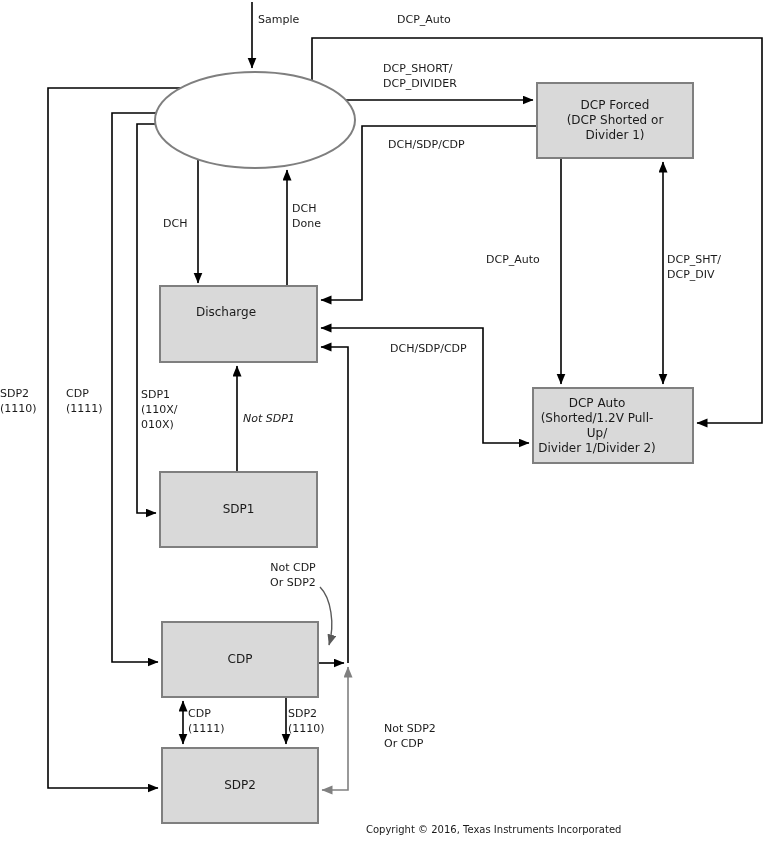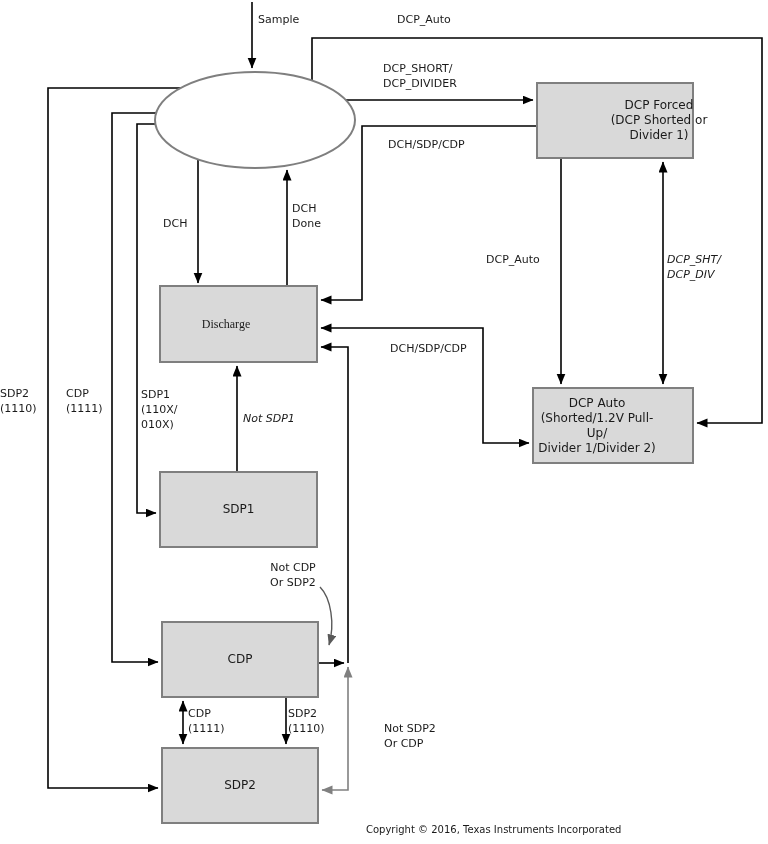--- a/index.html
+++ b/index.html
@@ -77,41 +77,41 @@
 
     <ellipse class="node-ellipse" cx="255" cy="120" rx="100" ry="48"></ellipse>
     <rect class="node-rect" x="537" y="83" width="156" height="75"></rect>
     <rect class="node-rect" x="160" y="286" width="157" height="76"></rect>
     <rect class="node-rect" x="533" y="388" width="160" height="75"></rect>
     <rect class="node-rect" x="160" y="472" width="157" height="75"></rect>
     <rect class="node-rect" x="162" y="622" width="156" height="75"></rect>
     <rect class="node-rect" x="162" y="748" width="156" height="75"></rect>
   </svg>
 
-  <div class="node-lbl" style="left:537px;top:83px;width:156px;height:75px;padding-left:44px;">DCP Forced
+  <div class="node-lbl" style="left:537px;top:83px;width:156px;height:75px;">DCP Forced
 (DCP Shorted or
 Divider 1)</div>
-  <div class="node-lbl" style="left:160px;top:286px;width:132px;height:76px;font-family:Liberation Serif, serif;">Discharge</div>
+  <div class="node-lbl" style="left:160px;top:274px;width:132px;height:76px;">Discharge</div>
   <div class="node-lbl" style="left:533px;top:388px;width:128px;height:75px;">DCP Auto
 (Shorted/1.2V Pull-Up/
 Divider 1/Divider 2)</div>
   <div class="node-lbl" style="left:160px;top:472px;width:157px;height:75px;">SDP1</div>
   <div class="node-lbl" style="left:162px;top:622px;width:156px;height:75px;">CDP</div>
   <div class="node-lbl" style="left:162px;top:748px;width:156px;height:75px;">SDP2</div>
 
   <div class="lbl" style="left:258px;top:12px;">Sample</div>
   <div class="lbl" style="left:397px;top:12px;">DCP_Auto</div>
   <div class="lbl" style="left:383px;top:61px;">DCP_SHORT/
 DCP_DIVIDER</div>
   <div class="lbl" style="left:388px;top:137px;">DCH/SDP/CDP</div>
   <div class="lbl" style="left:163px;top:216px;">DCH</div>
   <div class="lbl" style="left:292px;top:201px;">DCH
 Done</div>
   <div class="lbl" style="left:486px;top:252px;">DCP_Auto</div>
-  <div class="lbl" style="left:667px;top:252px;font-style:italic;">DCP_SHT/
+  <div class="lbl" style="left:667px;top:252px;">DCP_SHT/
 DCP_DIV</div>
   <div class="lbl" style="left:390px;top:341px;">DCH/SDP/CDP</div>
   <div class="lbl" style="left:0px;top:386px;">SDP2
 (1110)</div>
   <div class="lbl" style="left:66px;top:386px;">CDP
 (1111)</div>
   <div class="lbl" style="left:141px;top:387px;">SDP1
 (110X/
 010X)</div>
   <div class="lbl" style="left:243px;top:411px;font-style:italic;">Not SDP1</div>

